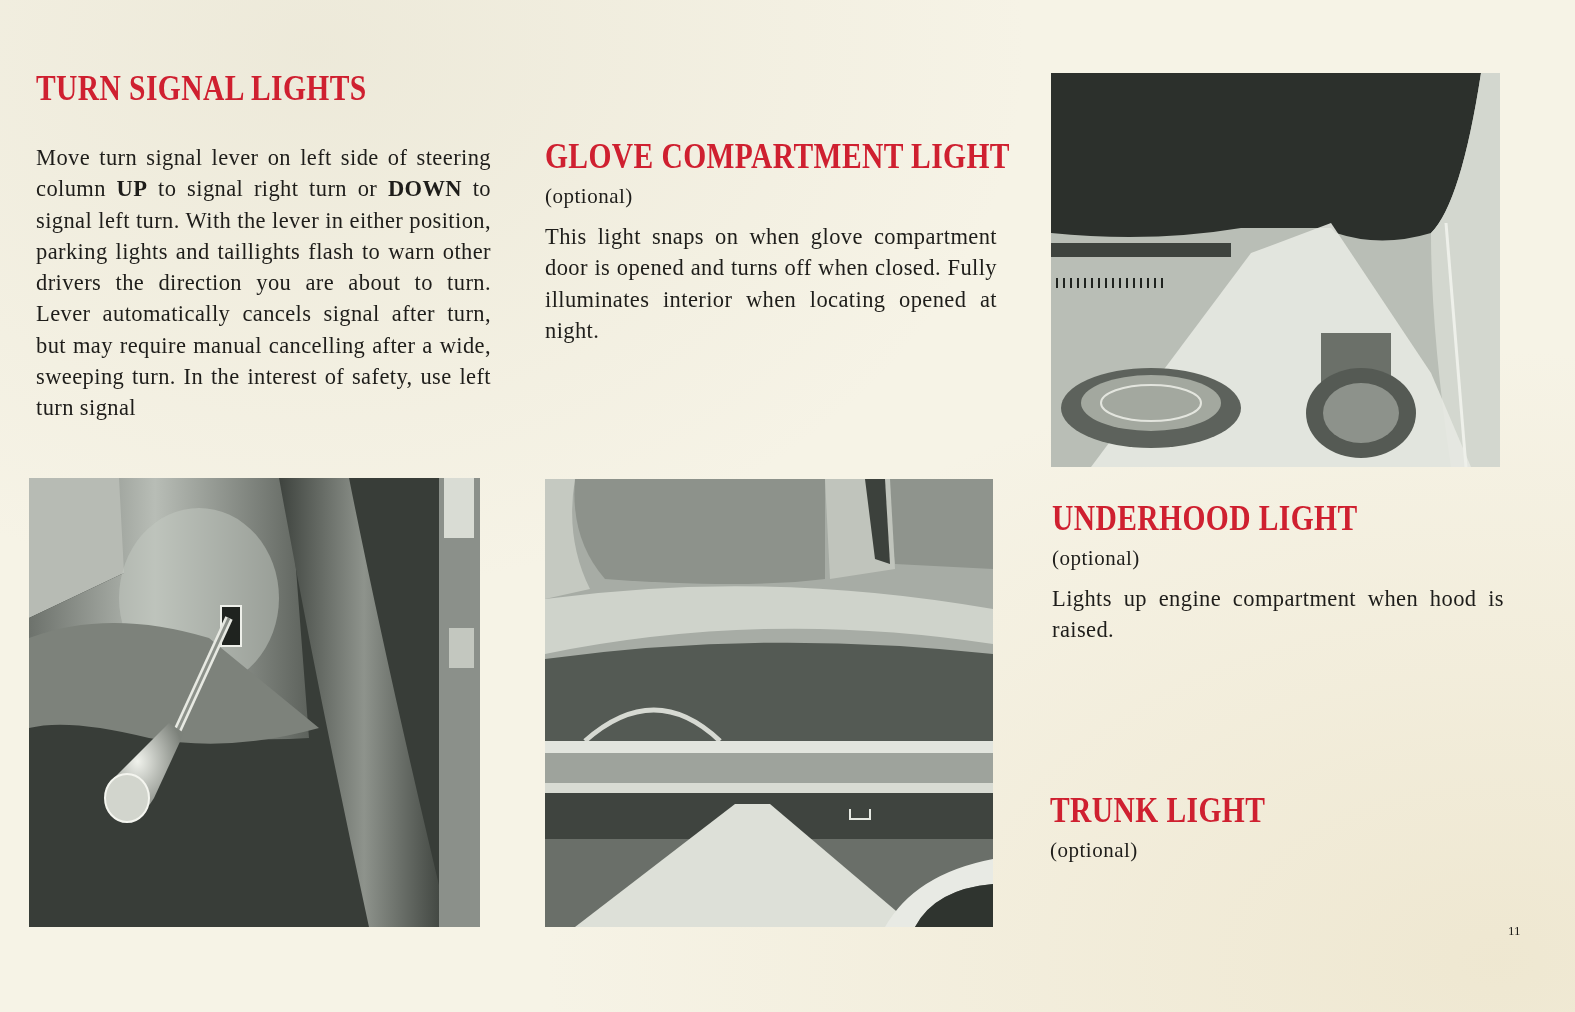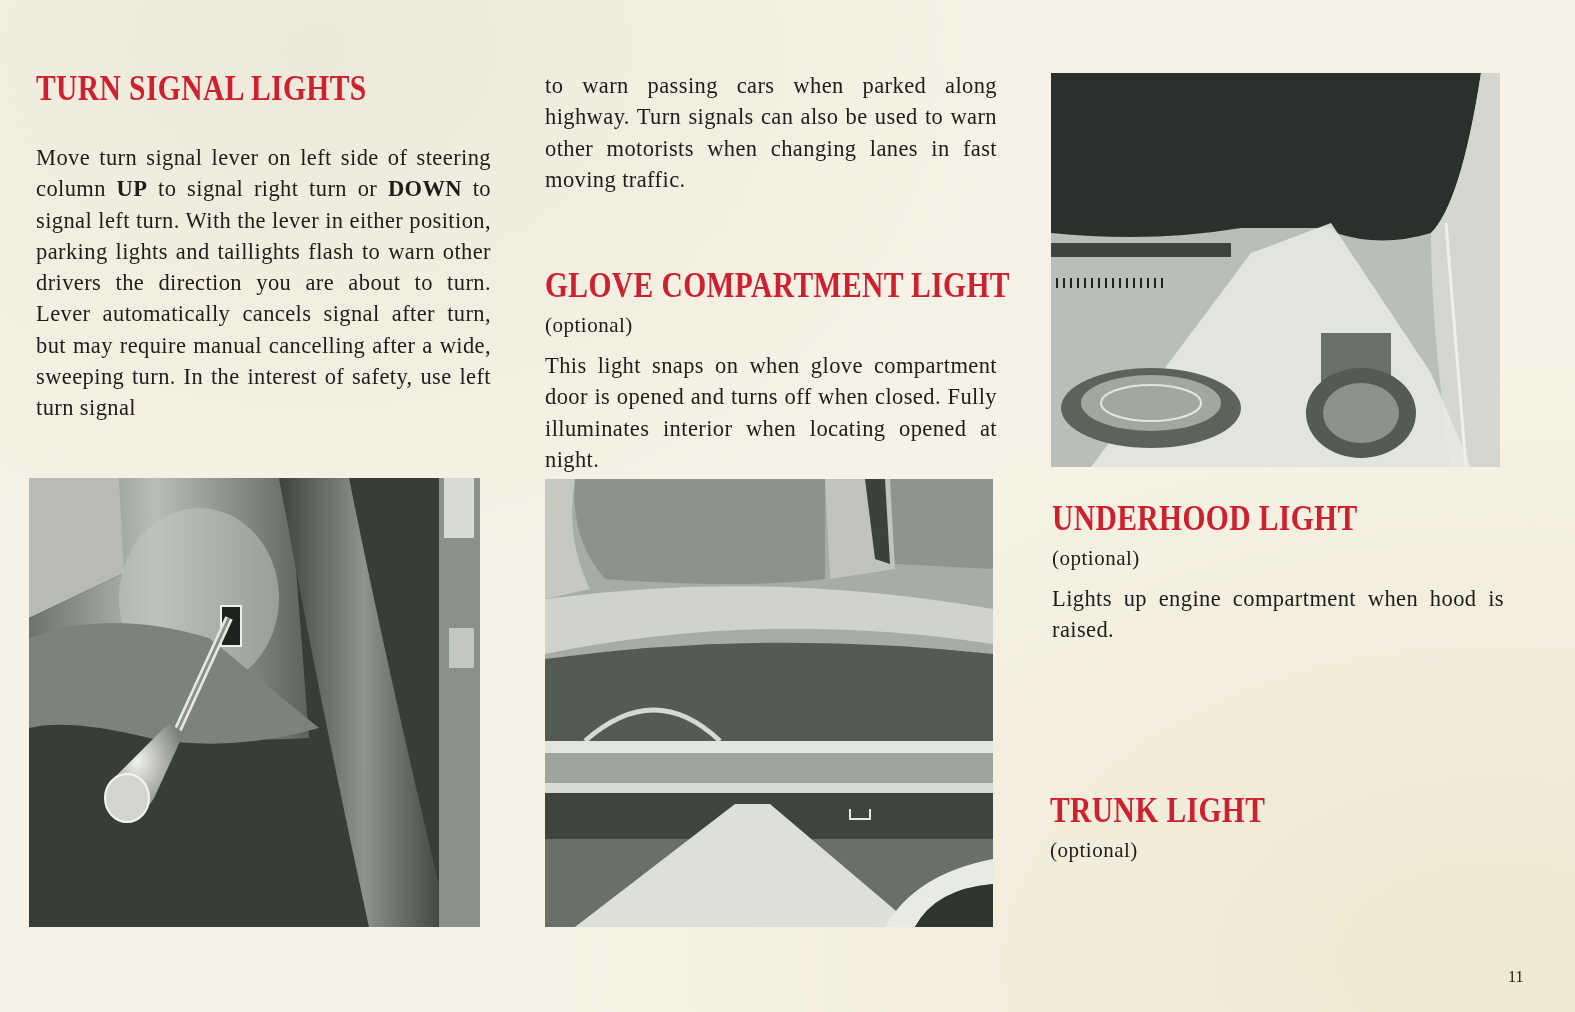--- a/index.html
+++ b/index.html
@@ -53,39 +53,38 @@
     .body-text b { font-weight: bold; }
 
     .photo {
       position: absolute;
       overflow: hidden;
     }
     .photo svg { display: block; width: 100%; height: 100%; }
 
     .page-number {
       position: absolute;
-      left: 1508px; top: 968px;
+      left: 1508px; top: 923px;
       font-family: "Liberation Serif", serif;
-      font-size: 16px;
+      font-size: 13px;
     }
   </style>
 </head>
 <body>
 
 <div class="page">
 
   <div class="col col-1">
     <h2 class="heading" style="margin-top:4px;">TURN SIGNAL LIGHTS</h2>
     <p class="body-text" style="margin-top:36px;">
       <span>Move turn signal lever on left side of steering column </span><b>UP</b><span> to signal right turn or </span><b>DOWN</b><span> to signal left turn. With the lever in either position, parking lights and taillights flash to warn other drivers the direction you are about to turn. Lever automatically cancels signal after turn, but may require manual cancelling after a wide, sweeping turn. In the interest of safety, use left turn signal</span>
     </p>
   </div>
 
   <div class="col col-2">
-    <p class="body-text" style="margin-top:4px;">to warn passing cars when parked along highway. Turn signals can also be used to warn other motorists when changing lanes in fast moving traffic.</p>
     <div style="margin-top:72px;">
       <h2 class="heading">GLOVE COMPARTMENT LIGHT</h2>
       <div class="optional">(optional)</div>
       <p class="body-text" style="margin-top:12px;">This light snaps on when glove compartment door is opened and turns off when closed. Fully illuminates interior when locating opened at night.</p>
     </div>
   </div>
 
   <div class="col" style="left:1052px; top:500px; width:452px;">
     <h2 class="heading">UNDERHOOD LIGHT</h2>
     <div class="optional">(optional)</div>

